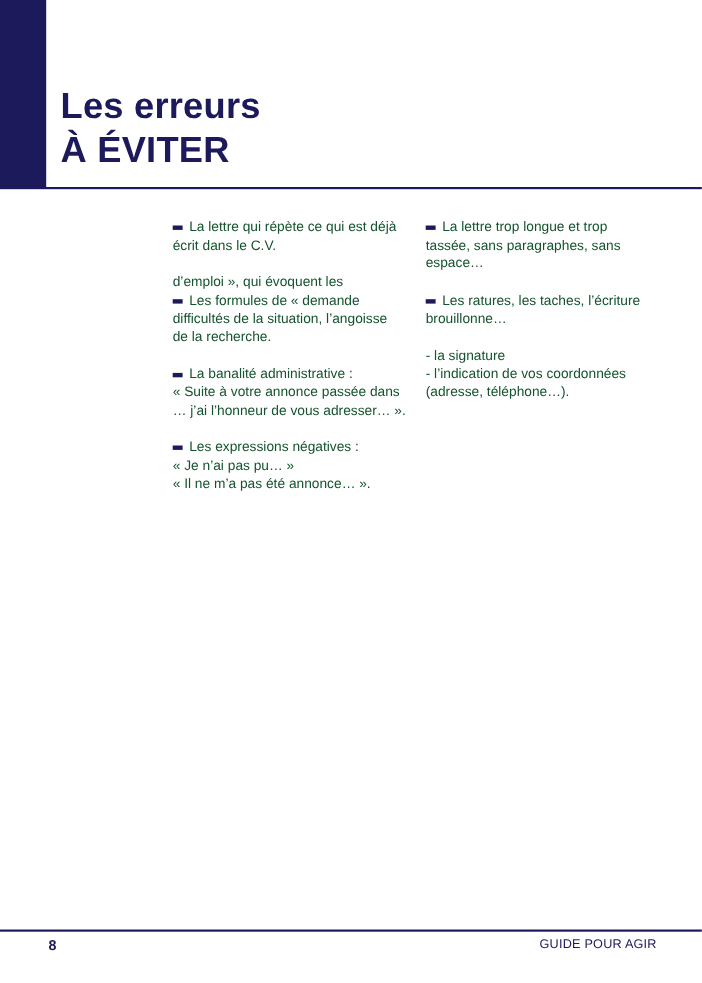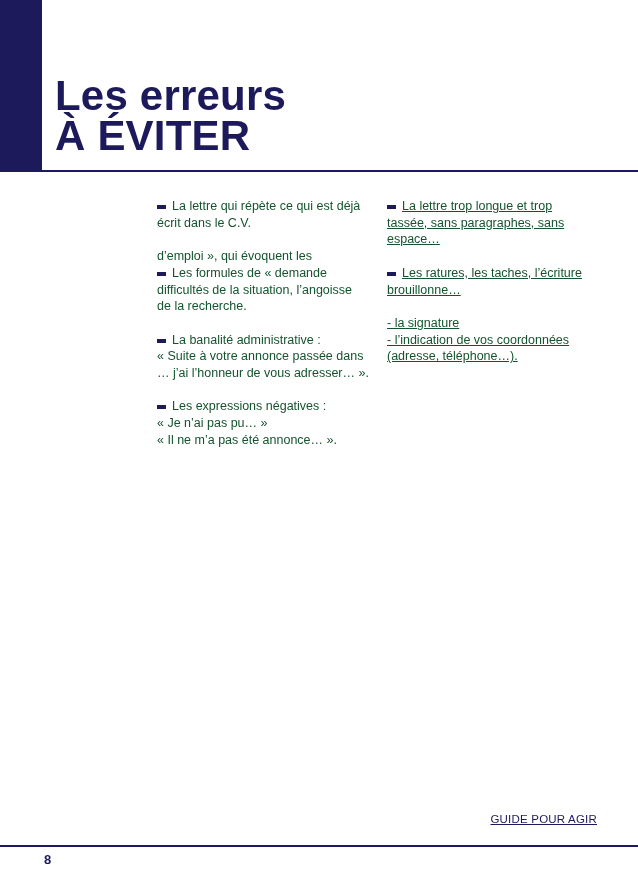--- a/index.html
+++ b/index.html
@@ -30,36 +30,36 @@
       width: 638px;
       height: 2px;
       background: #1d1a5c;
     }
     .title {
       position: absolute;
       left: 55px;
       top: 76px;
       margin: 0;
       font-weight: bold;
-      font-size: 42px;
+      font-size: 33px;
       line-height: 40px;
       color: #1d1a5c;
       letter-spacing: 0.2px;
     }
     .title span { display: block; }
 
     .column {
       position: absolute;
       top: 198px;
       font-size: 12.5px;
       line-height: 16.7px;
       color: #14532d;
     }
     .col-left { left: 157px; width: 215px; }
-    .col-right { left: 387px; width: 210px; text-decoration: underline; }
+    .col-right { left: 387px; width: 210px; }
 
     .item { margin: 0 0 16.7px 0; }
     .item-line { display: block; white-space: nowrap; }
     .bullet {
       display: inline-block;
       width: 9px;
       height: 4px;
       background: #1d1a5c;
       margin-right: 6px;
       vertical-align: 1px;
@@ -77,25 +77,24 @@
       position: absolute;
       left: 44px;
       top: 852px;
       font-size: 13px;
       font-weight: bold;
       color: #1d1a5c;
     }
     .footer-label {
       position: absolute;
       right: 41px;
-      top: 813px;
+      top: 853px;
       font-size: 11.5px;
       color: #1d1a5c;
       letter-spacing: 0.2px;
-      text-decoration: underline;
     }
   </style>
 </head>
 <body>
 
 <div class="side-bar"></div>
 
 <h1 class="title">
   <span>Les erreurs</span>
   <span>À ÉVITER</span>

